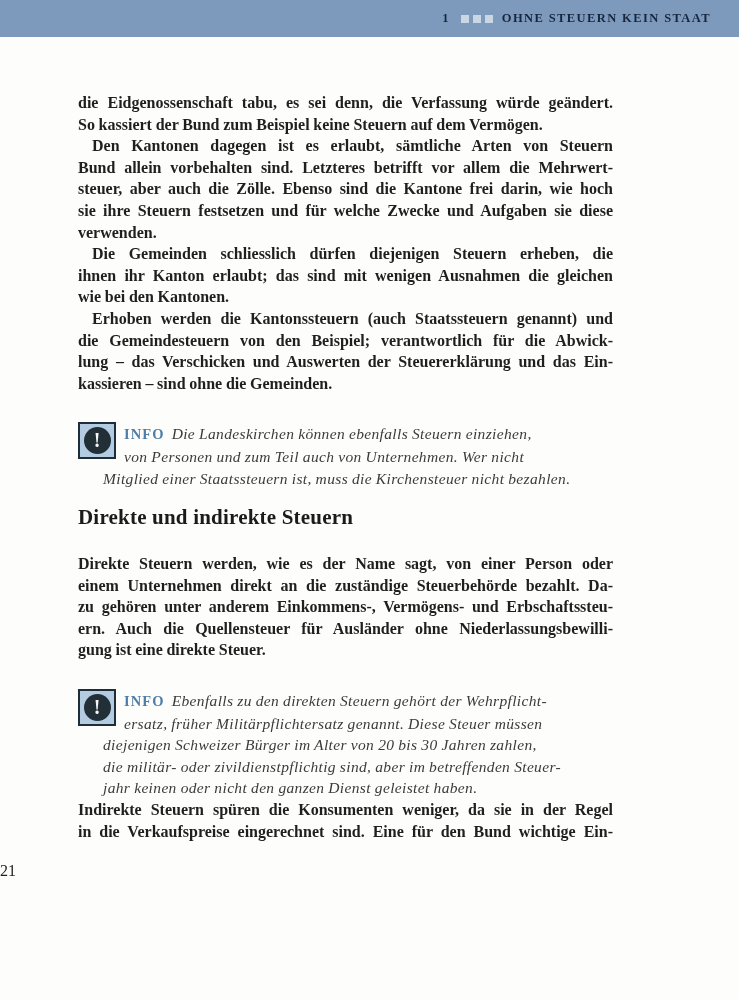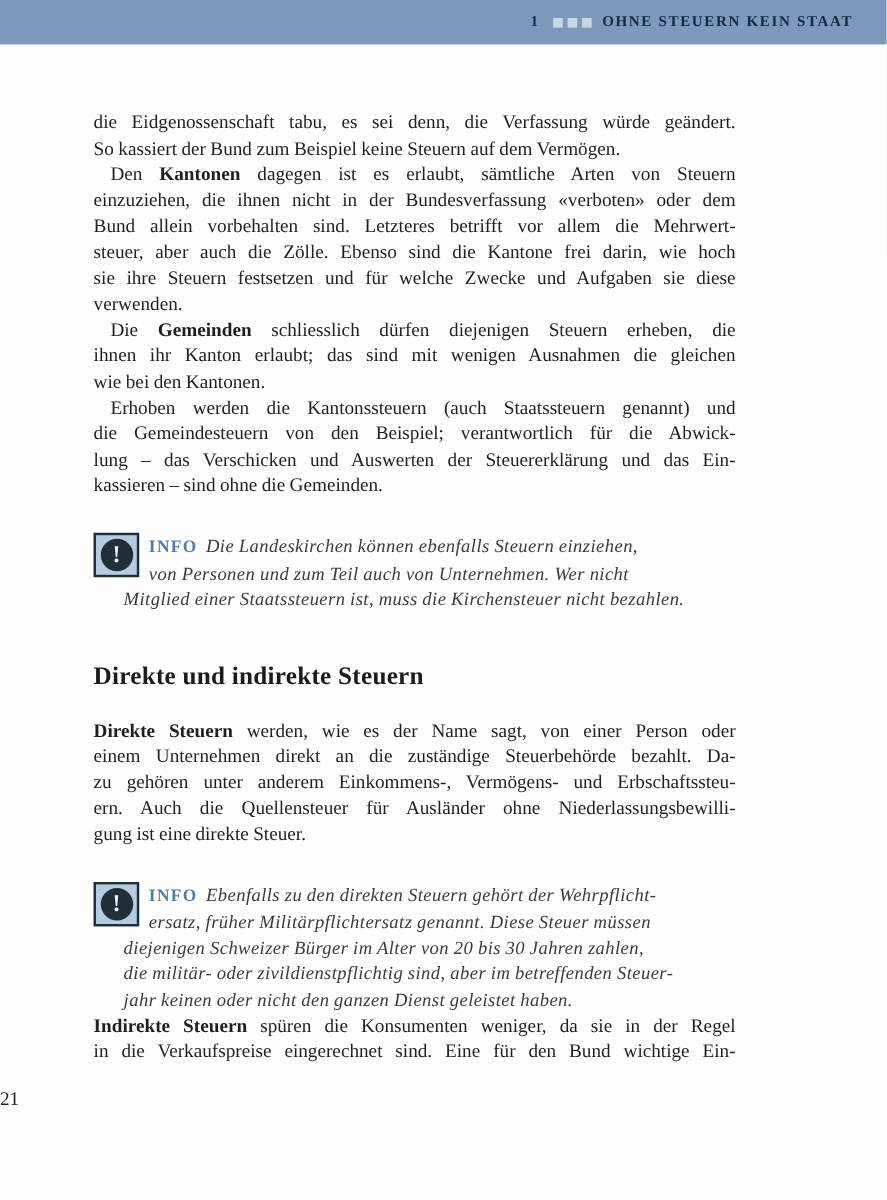--- a/index.html
+++ b/index.html
@@ -44,39 +44,39 @@
     margin: 0 2px;
     display: inline-block;
   }
 
   
   main {
     padding: 55px 0 0 78px;
     width: 535px;
     box-sizing: content-box;
   }
-  .para { margin: 0; }
+  .para { margin: 0; font-weight: bold; }
   .line {
     font-size: 16px;
     line-height: 21.6px;
     color: var(--body-text, #1f1f1d);
     word-spacing: -0.3px;
   }
   .line.just {
     text-align: justify;
     text-align-last: justify;
   }
   .line.indent { text-indent: 14px; }
 
   
   .section-heading {
     font-size: 21px;
     font-weight: bold;
     color: #1b1b19;
-    margin: 40px 0 23px 0;
+    margin: 16px 0 23px 0;
     letter-spacing: 0.2px;
   }
 
   
   .info { margin-top: 29px; }
   .info-icon {
     float: left;
     width: 34px; height: 33px;
     background: var(--icon-bg, #b3cce1);
     border: 2px solid var(--icon-border, #1f2d39);
@@ -139,21 +139,20 @@
     </div>
   </header>
 
   <main>
       <div class="para">
         <div class="line just">die Eidgenossenschaft tabu, es sei denn, die Verfassung würde geändert.</div>
         <div class="line">So kassiert der Bund zum Beispiel keine Steuern auf dem Vermögen.</div>
       </div>
       <div class="para">
         <div class="line just indent">Den <b>Kantonen</b> dagegen ist es erlaubt, sämtliche Arten von Steuern</div>
-        <div class="line just">einzuziehen, die ihnen nicht in der Bundesverfassung «verboten» oder dem</div>
         <div class="line just">Bund allein vorbehalten sind. Letzteres betrifft vor allem die Mehrwert-</div>
         <div class="line just">steuer, aber auch die Zölle. Ebenso sind die Kantone frei darin, wie hoch</div>
         <div class="line just">sie ihre Steuern festsetzen und für welche Zwecke und Aufgaben sie diese</div>
         <div class="line">verwenden.</div>
       </div>
       <div class="para">
         <div class="line just indent">Die <b>Gemeinden</b> schliesslich dürfen diejenigen Steuern erheben, die</div>
         <div class="line just">ihnen ihr Kanton erlaubt; das sind mit wenigen Ausnahmen die gleichen</div>
         <div class="line">wie bei den Kantonen.</div>
       </div>

